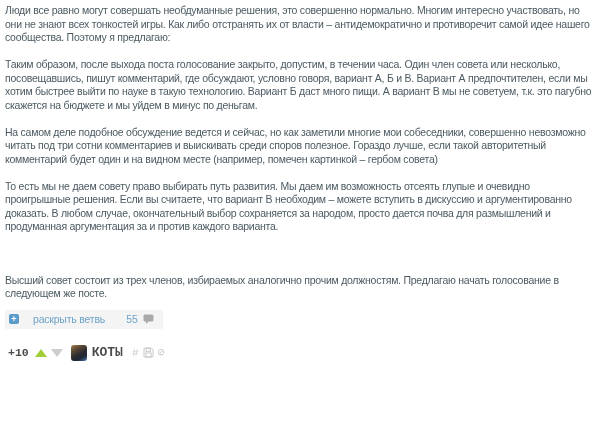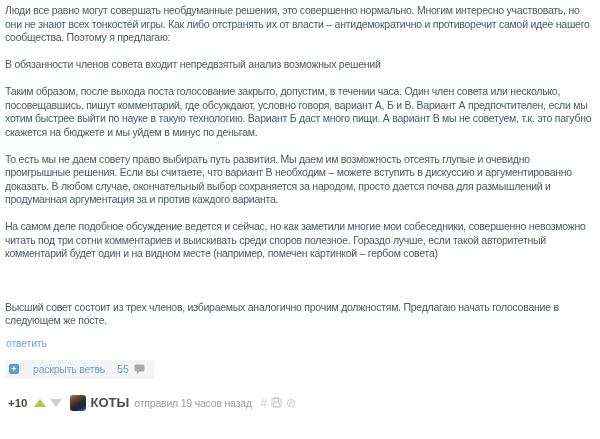--- a/index.html
+++ b/index.html
@@ -55,29 +55,30 @@
   }
   .branch-label {
     color: #6fa3c7;
     font-size: 10.5px;
     letter-spacing: -0.2px;
     margin-left: 14px;
   }
   .branch-count {
     color: #6fa3c7;
     font-size: 10.5px;
-    margin-left: 12px;
+    margin-left: 21px;
   }
   .bubble-icon { margin-left: 5px; display: inline-flex; }
 
   
   .next-header {
     display: flex;
     align-items: center;
     margin: 16px 0 16px 8px;
+    font-family: Liberation Mono, monospace;
   }
   .rating {
     color: #4f4b46;
     font-size: 11.5px;
     font-weight: bold;
     letter-spacing: 0;
   }
   .vote-arrows { display: flex; align-items: center; margin-left: 6px; }
   .arrow-up {
     width: 0; height: 0; cursor: pointer;
@@ -133,30 +134,26 @@
     cursor: pointer;
   }
 </style>
 </head>
 <body>
 
 <div class="page">
 
   <div class="comment-body">
     <p>Люди все равно могут совершать необдуманные решения, это совершенно нормально. Многим интересно участвовать, но они не знают всех тонкостей игры. Как либо отстранять их от власти – антидемократично и противоречит самой идее нашего сообщества. Поэтому я предлагаю:</p>
-    <p>В обязанности членов совета входит непредвзятый анализ возможных решений</p>
     <p>Таким образом, после выхода поста голосование закрыто, допустим, в течении часа. Один член совета или несколько, посовещавшись, пишут комментарий, где обсуждают, условно говоря, вариант А, Б и В. Вариант А предпочтителен, если мы хотим быстрее выйти по науке в такую технологию. Вариант Б даст много пищи. А вариант В мы не советуем, т.к. это пагубно скажется на бюджете и мы уйдем в минус по деньгам.</p>
+    <p>На самом деле подобное обсуждение ведется и сейчас, но как заметили многие мои собеседники, совершенно невозможно читать под три сотни комментариев и выискивать среди споров полезное. Гораздо лучше, если такой авторитетный комментарий будет один и на видном месте (например, помечен картинкой – гербом совета)</p>
     <p>То есть мы не даем совету право выбирать путь развития. Мы даем им возможность отсеять глупые и очевидно проигрышные решения. Если вы считаете, что вариант В необходим – можете вступить в дискуссию и аргументированно доказать. В любом случае, окончательный выбор сохраняется за народом, просто дается почва для размышлений и продуманная аргументация за и против каждого варианта.</p>
-    <p>На самом деле подобное обсуждение ведется и сейчас, но как заметили многие мои собеседники, совершенно невозможно читать под три сотни комментариев и выискивать среди споров полезное. Гораздо лучше, если такой авторитетный комментарий будет один и на видном месте (например, помечен картинкой – гербом совета)</p>
     <p>Высший совет состоит из трех членов, избираемых аналогично прочим должностям. Предлагаю начать голосование в следующем же посте.</p>
   </div>
 
-  <div class="reply-row">
-    <a class="reply-link">ответить</a>
-  </div>
 
   <div class="branch-row">
     <div class="branch-bar">
       <span class="plus-icon">+</span>
       <span class="branch-label">раскрыть ветвь</span>
       <span class="branch-count">55</span>
       <span class="bubble-icon">
         <svg width="11" height="10" viewBox="0 0 11 10">
           <rect x="0.5" y="0.5" width="10" height="7" rx="1.5" fill="#a9a9a9"></rect>
           <path d="M3 7 L3 10 L6 7 Z" fill="#a9a9a9"></path>
@@ -166,21 +163,20 @@
   </div>
 
   <div class="next-header">
     <span class="rating">+10</span>
     <span class="vote-arrows">
       <span class="arrow-up"></span>
       <span class="arrow-down"></span>
     </span>
     <span class="avatar"></span>
     <a class="username">КОТЫ</a>
-    <span class="posted-meta">отправил 19 часов назад</span>
     <span class="header-icons">
       <span class="hash-icon">#</span>
       <span class="save-icon">
         <svg width="11" height="11" viewBox="0 0 11 11">
           <path d="M1 1.5 A0.5 0.5 0 0 1 1.5 1 L8.5 1 L10 2.5 L10 9.5 A0.5 0.5 0 0 1 9.5 10 L1.5 10 A0.5 0.5 0 0 1 1 9.5 Z" fill="none" stroke="#c9c9c9" stroke-width="1"></path>
           <rect x="3" y="1.5" width="4.5" height="2.8" fill="none" stroke="#c9c9c9" stroke-width="1"></rect>
           <rect x="2.8" y="6" width="5.4" height="4" fill="none" stroke="#c9c9c9" stroke-width="1"></rect>
         </svg>
       </span>
       <span class="block-icon">⊘</span>

